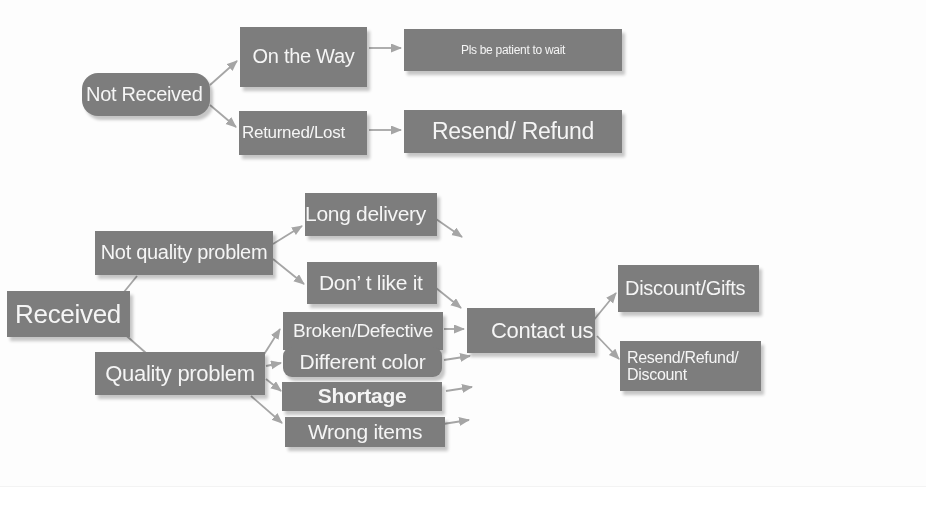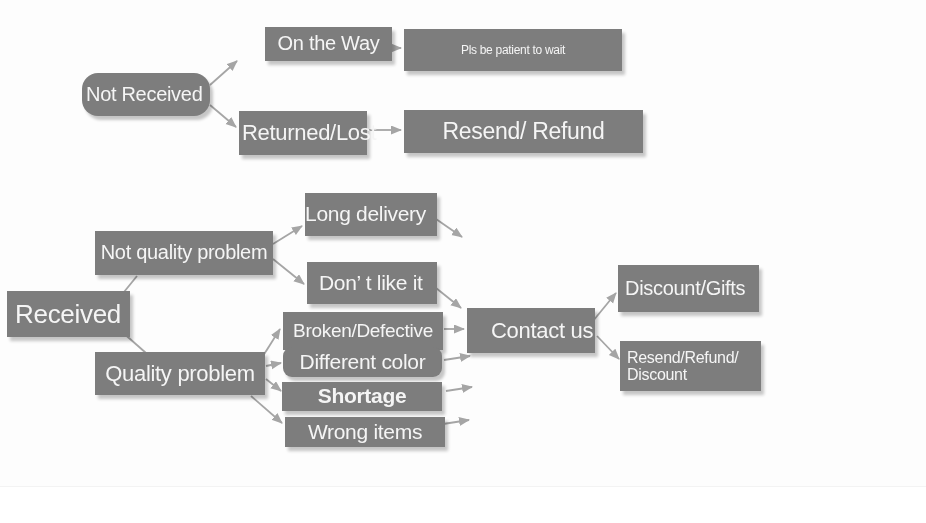--- a/index.html
+++ b/index.html
@@ -74,24 +74,24 @@
         <line x1="251" y1="396" x2="282" y2="423" stroke="#a5a5a5" stroke-width="1.8" marker-end="url(#arrowhead)"></line>
         <line x1="444" y1="360" x2="470" y2="356" stroke="#a5a5a5" stroke-width="1.8" marker-end="url(#arrowhead)"></line>
         <line x1="446" y1="391" x2="472" y2="387" stroke="#a5a5a5" stroke-width="1.8" marker-end="url(#arrowhead)"></line>
         <line x1="443" y1="424" x2="469" y2="420" stroke="#a5a5a5" stroke-width="1.8" marker-end="url(#arrowhead)"></line>
         <line x1="593" y1="321" x2="616" y2="293" stroke="#a5a5a5" stroke-width="1.8" marker-end="url(#arrowhead)"></line>
         <line x1="597" y1="336" x2="619" y2="359" stroke="#a5a5a5" stroke-width="1.8" marker-end="url(#arrowhead)"></line>
       </g>
   </svg>
   <div id="node-layer">
       <div class="node align-left" style="left: 82px; top: 73px; width: 128px; height: 43px; font-size: 20px; padding-left: 4px; background: rgb(125, 125, 125); color: rgb(245, 245, 245); border-radius: 16px;">Not Received</div>
-      <div class="node align-center" style="left: 240px; top: 27px; width: 127px; height: 34px; font-size: 20px; padding-left: 0px; background: rgb(125, 125, 125); color: rgb(245, 245, 245); margin-left: 25px;">On the Way</div>
+      <div class="node align-center" style="left: 240px; top: 27px; width: 127px; height: 60px; font-size: 20px; padding-left: 0px; background: rgb(125, 125, 125); color: rgb(245, 245, 245);">On the Way</div>
       <div class="node align-center" style="left: 404px; top: 29px; width: 218px; height: 42px; font-size: 12px; padding-left: 0px; background: rgb(125, 125, 125); color: rgb(245, 245, 245);">Pls be patient to wait</div>
-      <div class="node align-left" style="left: 239px; top: 111px; width: 128px; height: 44px; font-size: 22px; padding-left: 3px; background: rgb(125, 125, 125); color: rgb(245, 245, 245);">Returned/Lost</div>
-      <div class="node align-center" style="left: 404px; top: 110px; width: 239px; height: 43px; font-size: 23px; padding-left: 0px; background: rgb(125, 125, 125); color: rgb(245, 245, 245);">Resend/ Refund</div>
+      <div class="node align-left" style="left: 239px; top: 111px; width: 128px; height: 44px; font-size: 17px; padding-left: 3px; background: rgb(125, 125, 125); color: rgb(245, 245, 245);">Returned/Lost</div>
+      <div class="node align-center" style="left: 404px; top: 110px; width: 218px; height: 43px; font-size: 23px; padding-left: 0px; background: rgb(125, 125, 125); color: rgb(245, 245, 245);">Resend/ Refund</div>
       <div class="node align-left" style="left: 7px; top: 291px; width: 123px; height: 46px; font-size: 26px; padding-left: 8px; background: rgb(125, 125, 125); color: rgb(245, 245, 245);">Received</div>
       <div class="node align-center" style="left: 95px; top: 231px; width: 178px; height: 44px; font-size: 20px; padding-left: 0px; background: rgb(125, 125, 125); color: rgb(245, 245, 245);">Not quality problem</div>
       <div class="node align-center" style="left: 95px; top: 352px; width: 170px; height: 43px; font-size: 22px; padding-left: 0px; background: rgb(125, 125, 125); color: rgb(245, 245, 245);">Quality problem</div>
       <div class="node align-left" style="left: 305px; top: 193px; width: 132px; height: 43px; font-size: 21px; padding-left: 0px; background: rgb(125, 125, 125); color: rgb(245, 245, 245);">Long delivery</div>
       <div class="node align-left" style="left: 307px; top: 262px; width: 130px; height: 42px; font-size: 21px; padding-left: 12px; background: rgb(125, 125, 125); color: rgb(245, 245, 245);">Don’ t like it</div>
       <div class="node align-center" style="left: 283px; top: 312px; width: 160px; height: 38px; font-size: 19px; padding-left: 0px; background: rgb(125, 125, 125); color: rgb(245, 245, 245);">Broken/Defective</div>
       <div class="node align-center" style="left: 283px; top: 347px; width: 159px; height: 30px; font-size: 21px; padding-left: 0px; background: rgb(125, 125, 125); color: rgb(245, 245, 245); border-radius: 9px;">Different color</div>
       <div class="node align-center" style="left: 282px; top: 382px; width: 160px; height: 29px; font-size: 21px; padding-left: 0px; background: rgb(125, 125, 125); color: rgb(245, 245, 245); font-weight: bold;">Shortage</div>
       <div class="node align-center" style="left: 285px; top: 417px; width: 160px; height: 30px; font-size: 21px; padding-left: 0px; background: rgb(125, 125, 125); color: rgb(245, 245, 245);">Wrong items</div>
       <div class="node align-left" style="left: 467px; top: 308px; width: 128px; height: 45px; font-size: 22px; padding-left: 24px; background: rgb(125, 125, 125); color: rgb(245, 245, 245);">Contact us</div>

